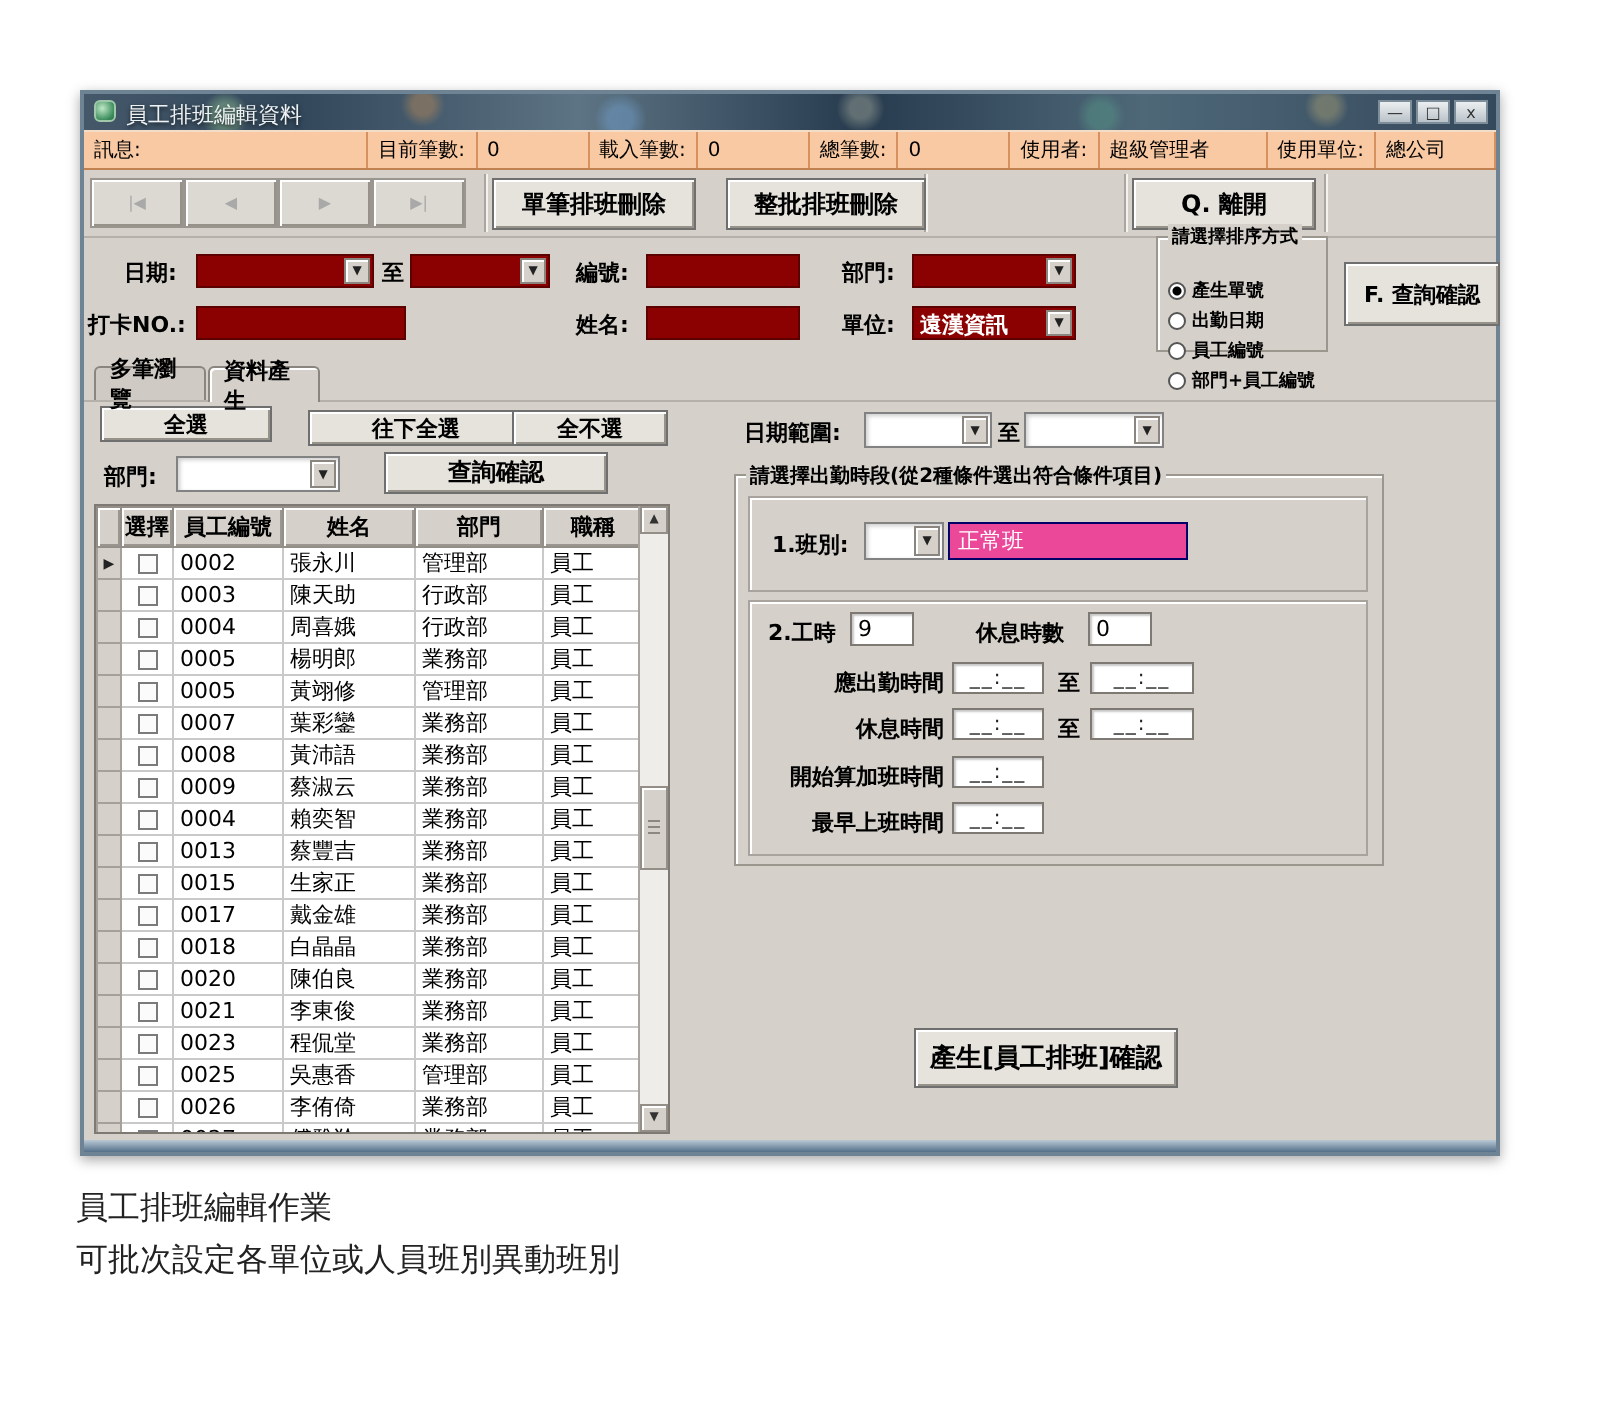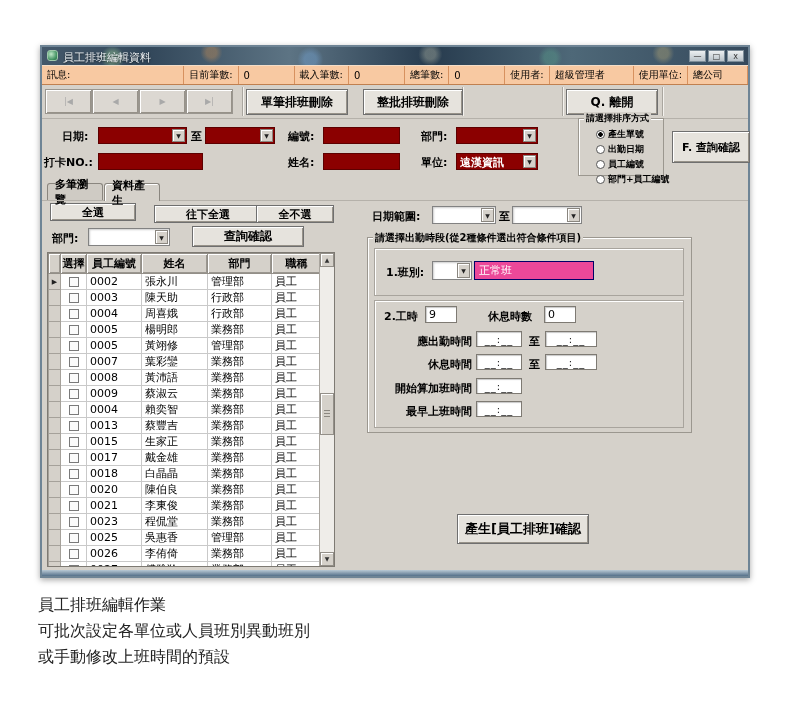--- a/index.html
+++ b/index.html
@@ -52,21 +52,21 @@
 
   
   .lbl { position: absolute; font-size: 11px; font-weight: bold; color: #000; white-space: nowrap; }
   .mf { position: absolute; height: 17px; background: #8b0000; border: 1px solid #5d0000; }
   .ddarrow { position: absolute; right: 1px; top: 1px; bottom: 1px; width: 13px;
     background: #d5d1ca; border: 1px solid #8a867f; box-shadow: inset 1px 1px 0 #fff;
     font-size: 6px; color: #222; display: flex; align-items: center; justify-content: center; }
   .mf .val { position: absolute; left: 3px; top: 1px; font-size: 11px; font-weight: bold; color: #fff; }
   .wdd { position: absolute; height: 18px; background: #fff; border: 1px solid #828282;
     box-shadow: inset 1px 1px 2px rgba(0,0,0,.2); }
-  .gbox { position: absolute; border: 1px solid #9b978f; box-shadow: inset 1px 1px 0 #fff; padding-left: 12px; }
+  .gbox { position: absolute; border: 1px solid #9b978f; box-shadow: inset 1px 1px 0 #fff; }
   .gbox .legend { position: absolute; top: -7px; left: 5px; background: #d5d1ca;
     padding: 0 2px; font-weight: bold; white-space: nowrap; }
   .sortbox { font-size: 9px; }
   .sortbox .legend { font-size: 9px; }
   .radio-row { display: flex; align-items: center; gap: 3px; margin: 2px 0 0 5px; }
   .radio { width: 9px; height: 9px; border-radius: 50%; border: 1px solid #555; background: #fff; flex: none; }
   .radio.sel { background: radial-gradient(circle, #000 0 2px, #fff 2.5px); }
   .radio-lbl { font-size: 9px; font-weight: bold; white-space: nowrap; }
 
   
@@ -186,21 +186,21 @@
     <div class="lbl" style="left:246px;top:108px">姓名:</div>
     <div class="mf" style="left:281px;top:106px;width:77px"></div>
     <div class="lbl" style="left:379px;top:108px">單位:</div>
     <div class="mf" style="left:414px;top:106px;width:82px">
       <span class="val">遠漢資訊</span>
       <span class="ddarrow">▼</span>
       </div>
 
     <div class="gbox sortbox" style="left:536px;top:71px;width:86px;height:58px">
       <span class="legend">請選擇排序方式</span>
-      <div id="sort-options" style="margin-top:9px">
+      <div id="sort-options" style="margin-top:20px">
           <div class="radio-row">
             <span class="radio sel"></span>
             <span class="radio-lbl">產生單號</span>
           </div>
           <div class="radio-row">
             <span class="radio"></span>
             <span class="radio-lbl">出勤日期</span>
           </div>
           <div class="radio-row">
             <span class="radio"></span>
@@ -455,15 +455,14 @@
     <div class="btn" style="left:415px;top:467px;width:132px;height:30px;font-size:13px">產生[員工排班]確認</div>
 
     <div class="winbottom"></div>
   <div class="tab" style="left: 5px; width: 56px;">多筆瀏覽</div>
       <div class="tab active" style="left: 62px; width: 56px;">資料產生</div>
     </div>
 
   <div class="caption">
     <div>員工排班編輯作業</div>
     <div>可批次設定各單位或人員班別異動班別</div>
-    <div>或手動修改上班時間的預設</div>
   </div>
 </div>
 
 </body></html>

